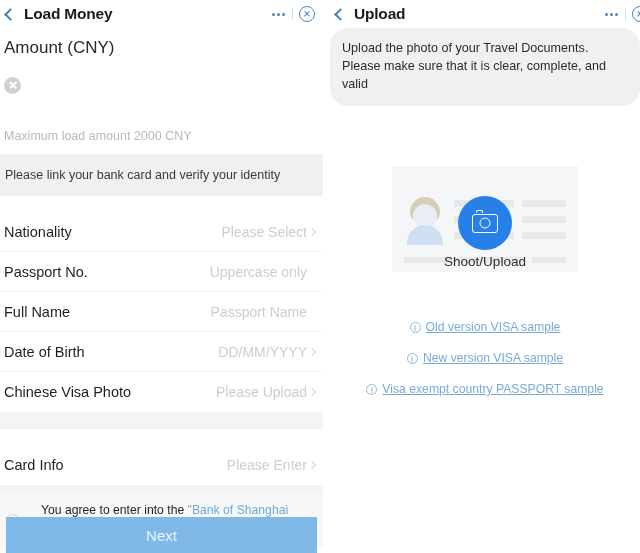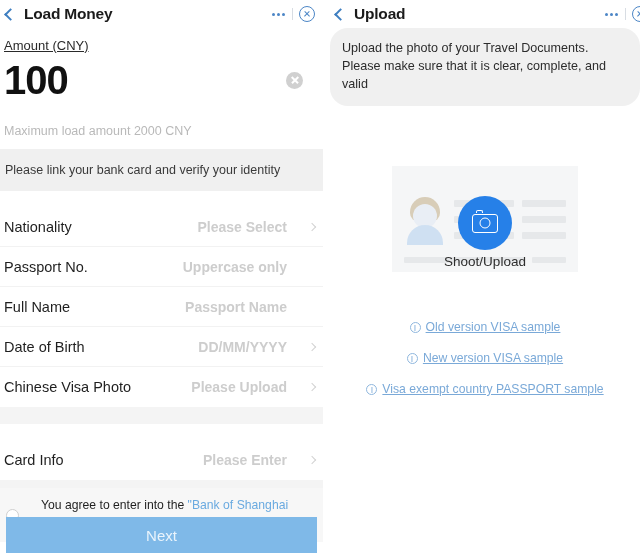--- a/index.html
+++ b/index.html
@@ -111,24 +111,23 @@
   .cap-target::after {
     width: 7px; height: 1.4px; transform: translate(-50%,-50%) rotate(-45deg);
   }
 
   
   .amount-block {
     padding: 10px 8px 0 4px;
     position: relative;
   }
   .amount-label {
-    font-size: 13px;
+    font-size: 17px;
     color: #2a2a2a;
     margin-bottom: 4px;
-    text-decoration: underline;
   }
   .amount-row {
     display: flex;
     align-items: center;
     justify-content: space-between;
     height: 46px;
   }
   .amount-value {
     font-size: 40px;
     font-weight: bold;
@@ -184,22 +183,21 @@
     cursor: pointer;
   }
   .list-row:last-child { border-bottom: none; }
   .row-label {
     font-size: 14.5px;
     color: #1f1f1f;
   }
   .row-right {
     display: flex;
     align-items: center;
-    gap: 22px;
-    font-weight: bold;
+    gap: 2px;
   }
   .row-value {
     font-size: 14px;
     color: #cdcdcd;
   }
   .chev-right {
     width: 6px; height: 6px;
     border-top: 1.5px solid #d2d2d2;
     border-right: 1.5px solid #d2d2d2;
     transform: rotate(45deg);
@@ -435,21 +433,20 @@
             <i></i>
           </div>
         <div class="cap-sep"></div>
         <div class="cap-target"></div>
       </div>
     </div>
 
     <div class="amount-block">
       <div class="amount-label">Amount (CNY)</div>
       <div class="amount-row">
-        <div class="amount-value">100</div>
         <div class="clear-btn"></div>
       </div>
     </div>
 
     <div class="amount-hint">Maximum load amount 2000 CNY</div>
 
     <div class="banner">Please link your bank card and verify your identity</div>
 
     <div class="list">
 

